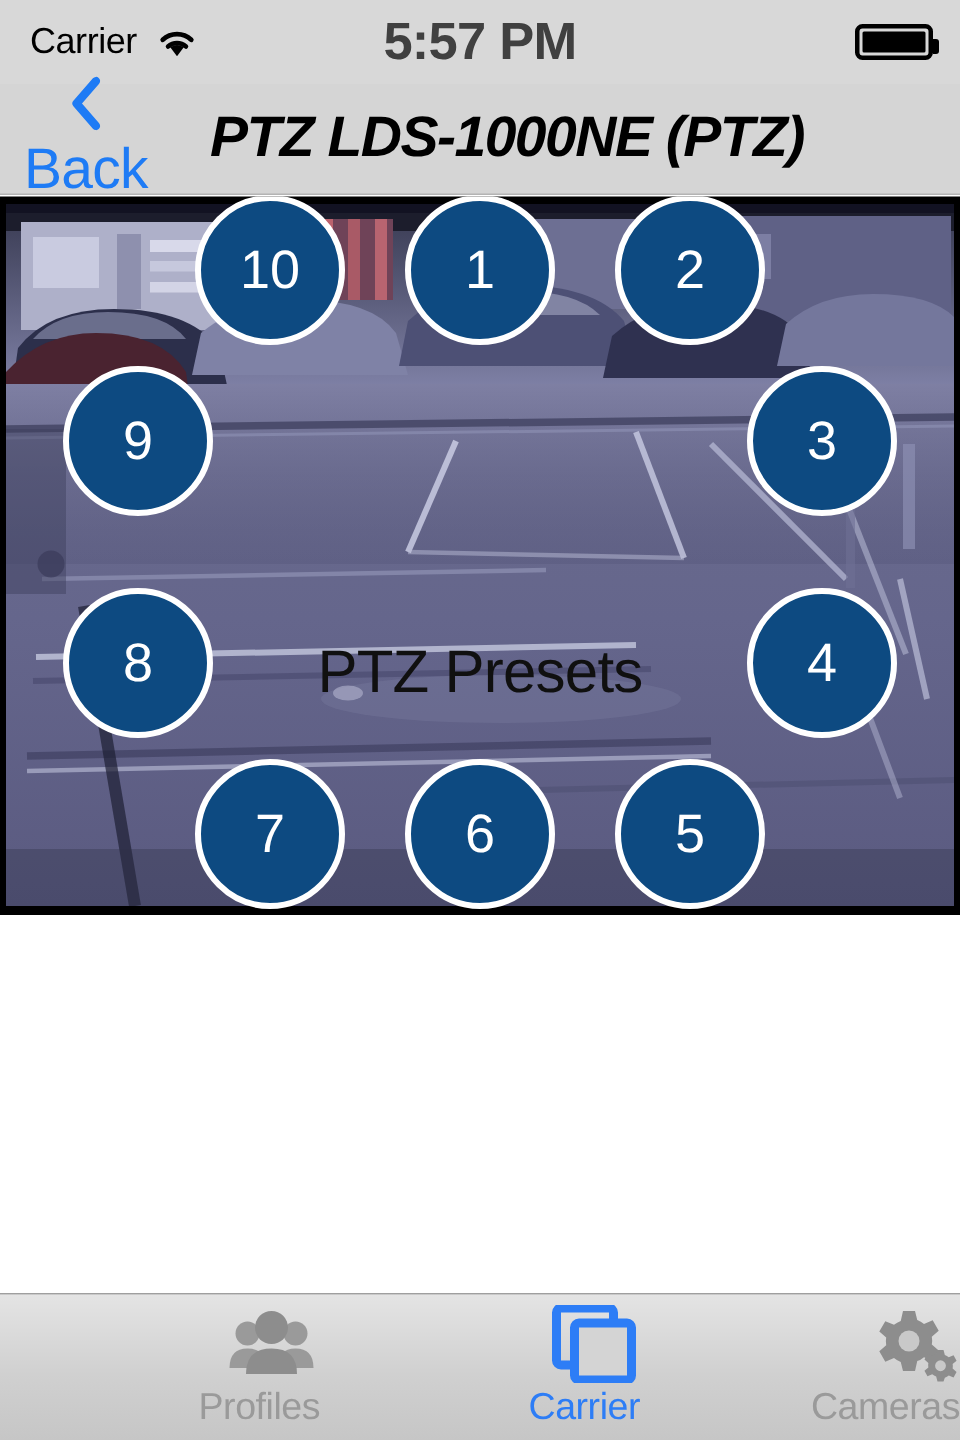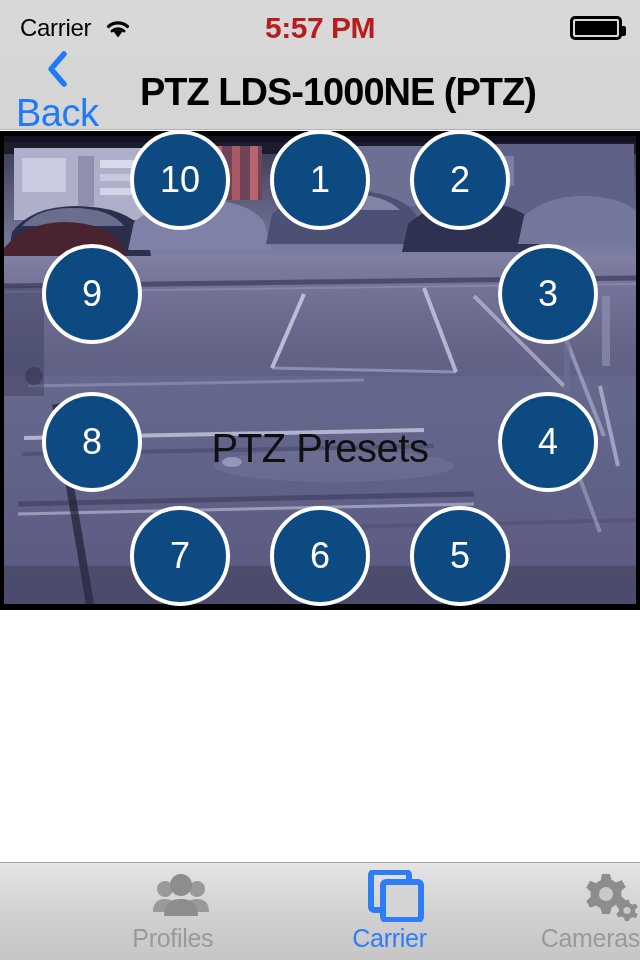--- a/index.html
+++ b/index.html
@@ -16,21 +16,21 @@
     position:absolute; left:0; top:0; width:640px; height:56px;
     background:#d8d8d8;
     display:flex; align-items:center;
   }
   .sb-left{ position:absolute; left:20px; display:flex; align-items:center; gap:12px; }
   .sb-carrier{ font-size:24px; color:#000; letter-spacing:-0.3px; }
   .wifi{ position:relative; width:30px; height:22px; }
   .wifi svg{ display:block; }
   .sb-time{
     position:absolute; left:0; width:640px; text-align:center;
-    font-size:30px; font-weight:bold; color:#b91c1c; letter-spacing:-0.5px;
+    font-size:35px; font-weight:bold; color:#404040; letter-spacing:-0.5px;
   }
   .battery{
     position:absolute; right:18px; top:16px;
     width:52px; height:24px; border:3px solid #000; border-radius:5px;
     padding:2px;
   }
   .battery .fill{ width:100%; height:100%; background:#000; border-radius:1px; }
   .battery .cap{
     position:absolute; right:-7px; top:7px; width:4px; height:10px;
     background:#000; border-radius:0 2px 2px 0;
@@ -47,20 +47,21 @@
     position:absolute; left:16px; display:flex; align-items:center; gap:4px;
     cursor:pointer;
     flex-direction:column;
   }
   .chev{ width:22px; height:38px; }
   .back-label{ font-size:38px; color:#1e7bf5; letter-spacing:-0.5px; }
   .nav-title{
     position:absolute; left:140px;
     font-size:38px; font-weight:bold; color:#000; letter-spacing:-1px;
     white-space:nowrap;
+    font-style:italic;
   }
 
   
   .video-wrap{
     position:absolute; left:0; top:131px; width:640px; height:479px;
     background:#000;
     overflow:hidden;
   }
   .video-frame{
     position:absolute; left:4px; top:5px; width:632px; height:468px;

